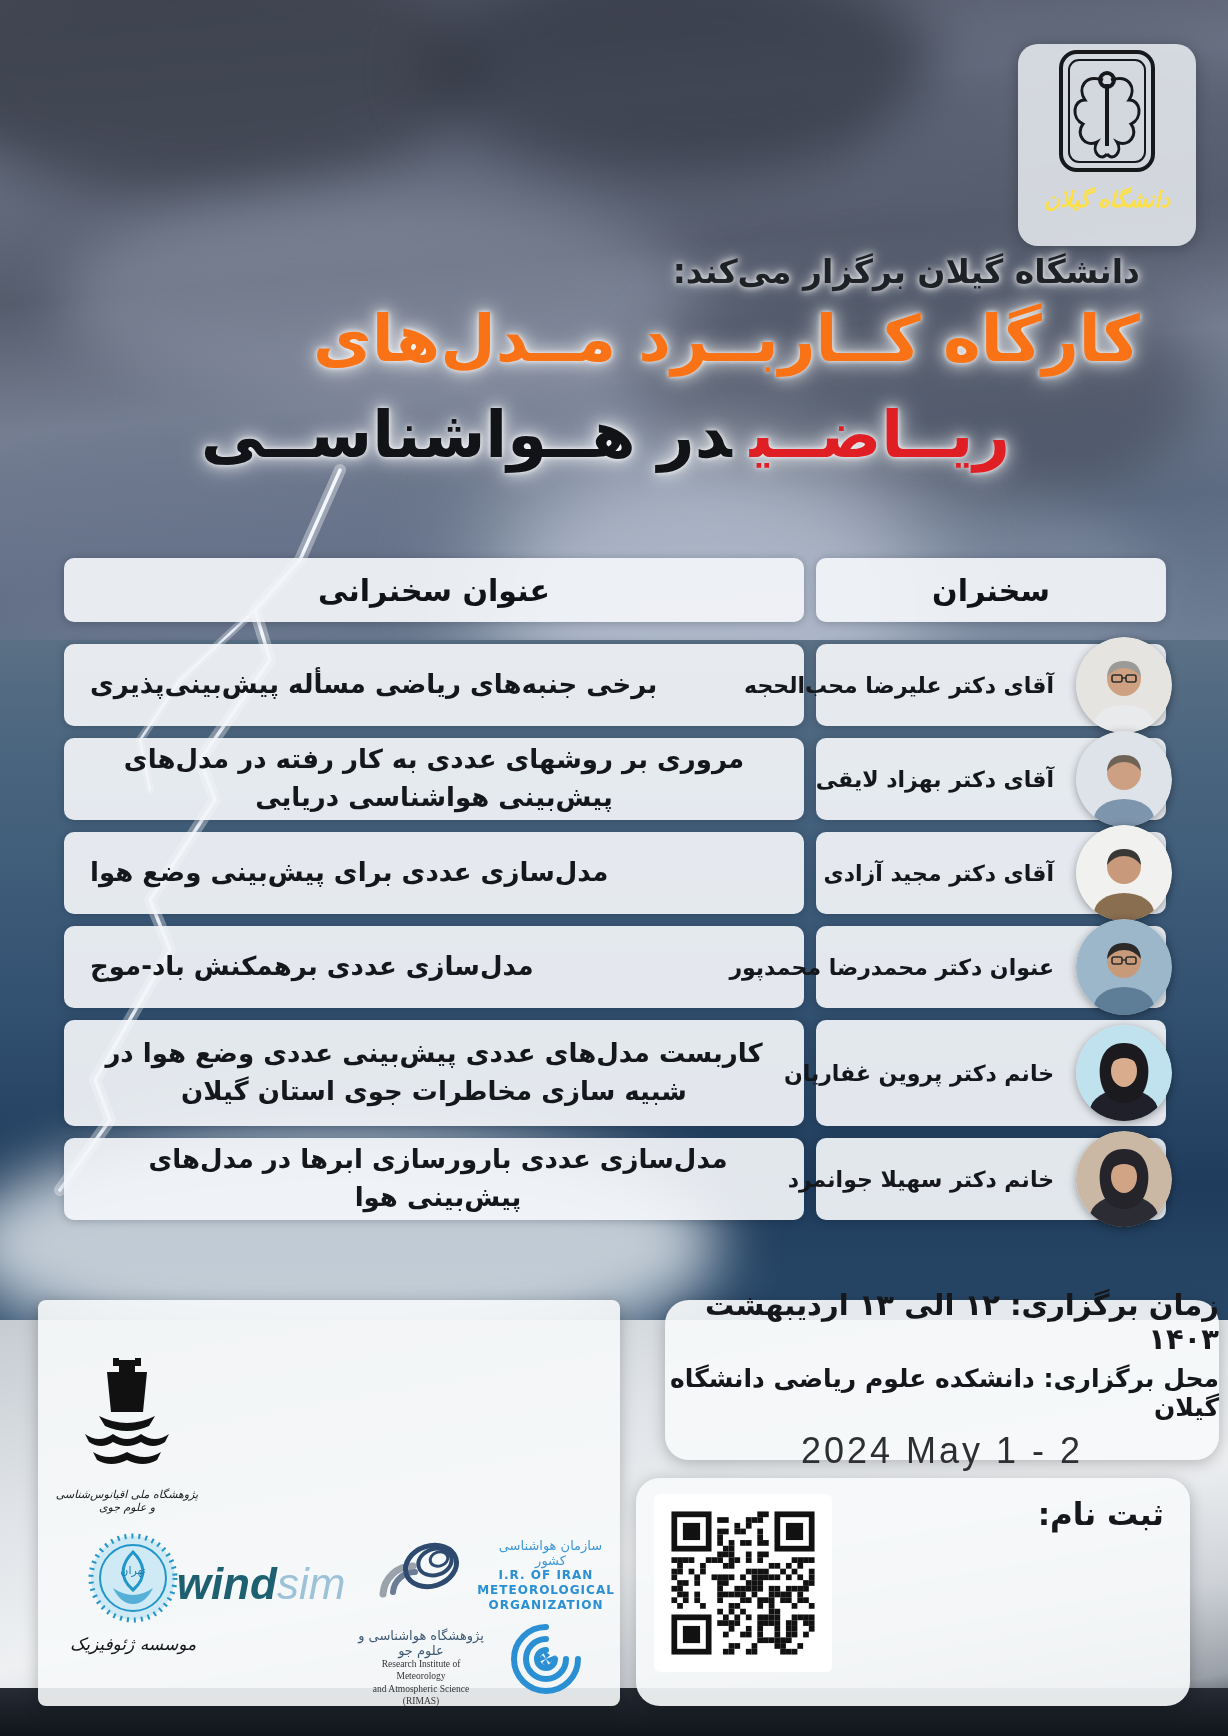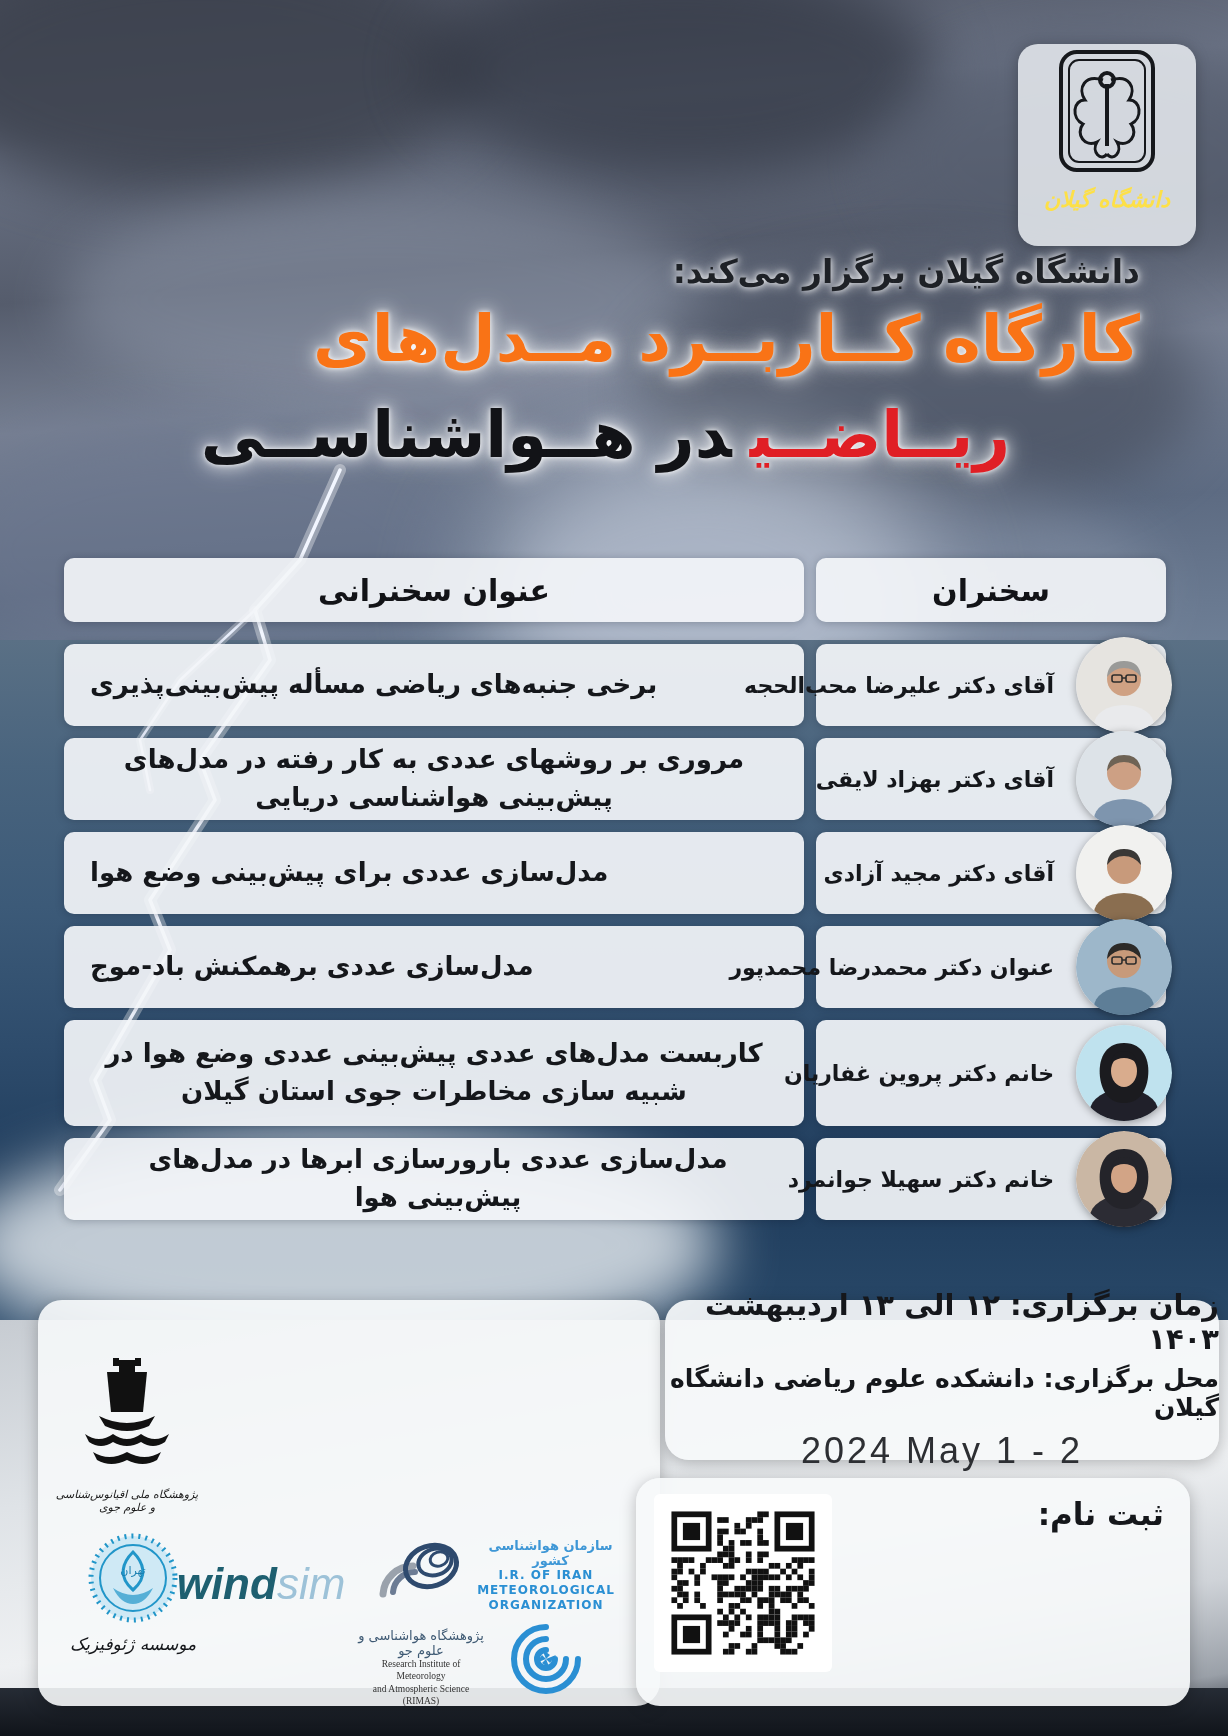--- a/index.html
+++ b/index.html
@@ -44,43 +44,43 @@
   .hdr-speaker{position:absolute;left:816px;top:558px;width:350px;height:64px;display:flex;align-items:center;justify-content:center;}
   .hdr-text{direction:rtl;font-size:30px;font-weight:bold;color:#121317;}
   .t-row .title-cell{position:absolute;left:64px;width:740px;display:flex;align-items:center;padding:0 26px;box-sizing:border-box;}
   .t-row .speaker-cell{position:absolute;left:816px;width:350px;}
   .t-title{direction:rtl;font-size:26px;font-weight:bold;color:#15171b;text-align:center;line-height:1.45;}
   .sp-name{position:absolute;right:112px;top:50%;transform:translateY(-50%);direction:rtl;
            font-size:22px;font-weight:bold;color:#15171b;white-space:nowrap;}
   .avatar{position:absolute;right:-6px;top:50%;transform:translateY(-50%);width:96px;height:96px;border-radius:50%;
           overflow:hidden;box-shadow:0 2px 8px rgba(0,0,0,.35);}
   
-  .sponsors-panel{position:absolute;left:38px;top:1300px;width:582px;height:406px;border-radius:24px;
-                  background:rgba(246,248,250,.9);box-shadow:0 3px 16px rgba(0,0,0,.25);padding-left:40px;}
+  .sponsors-panel{position:absolute;left:38px;top:1300px;width:582px;height:406px;border-radius:8px;
+                  background:rgba(246,248,250,.9);box-shadow:0 3px 16px rgba(0,0,0,.25);}
   .info-panel{position:absolute;left:636px;top:1300px;width:554px;height:160px;border-radius:24px;
               background:rgba(246,248,250,.92);box-shadow:0 3px 16px rgba(0,0,0,.25);
               display:flex;flex-direction:column;align-items:center;justify-content:center;gap:8px;margin-left:29px;}
   .reg-panel{position:absolute;left:636px;top:1478px;width:554px;height:228px;border-radius:24px;
              background:rgba(246,248,250,.92);box-shadow:0 3px 16px rgba(0,0,0,.25);}
   .fa-date{direction:rtl;font-size:29px;font-weight:bold;color:#15171b;}
   .fa-venue{direction:rtl;font-size:25px;font-weight:bold;color:#15171b;}
   .en-date{font-size:36px;color:#2d2f33;letter-spacing:3px;font-family:"Liberation Sans",sans-serif;}
   .reg-label{position:absolute;right:26px;top:18px;direction:rtl;font-size:31px;font-weight:bold;color:#15171b;}
   .qr{position:absolute;left:18px;top:16px;width:178px;height:178px;background:#fff;border-radius:6px;padding:6px;box-sizing:border-box;}
   
   .sp-item{position:absolute;text-align:center;}
   .ocean-cap{direction:rtl;font-size:11px;color:#1b1b1b;font-family:"DejaVu Serif",serif;font-style:italic;margin-top:2px;}
   .geo-cap{direction:rtl;font-size:17px;color:#14161a;font-family:"DejaVu Serif",serif;font-style:italic;margin-top:6px;}
   .windsim-line{font-family:"Liberation Sans",sans-serif;font-size:44px;font-style:italic;line-height:1;}
   .windsim-line .w1{color:#1e5f70;font-weight:bold;}
   .windsim-line .w2{color:#9dc2d8;}
   .windsim-power{font-family:"Liberation Sans",sans-serif;font-size:25px;color:#23a18f;letter-spacing:10px;font-weight:bold;margin-top:4px;}
   .rimas-fa{direction:rtl;font-size:13px;color:#3f5a74;margin-top:4px;}
   .rimas-en{font-size:9.5px;color:#333;line-height:1.3;font-family:"Liberation Serif",serif;}
-  .irimo-fa{direction:rtl;font-size:13px;color:#3e97d6;font-weight:bold;margin-left:9px;}
+  .irimo-fa{direction:rtl;font-size:13px;color:#3e97d6;font-weight:normal;margin-left:9px;}
   .irimo-en{font-size:12px;color:#2a8fd3;font-weight:bold;line-height:1.25;letter-spacing:1px;}
 </style>
 </head>
 <body>
 
 <div class="poster">
 
   <div class="bg sky"></div>
   <div class="cloud c1"></div>
   <div class="cloud c2"></div>

